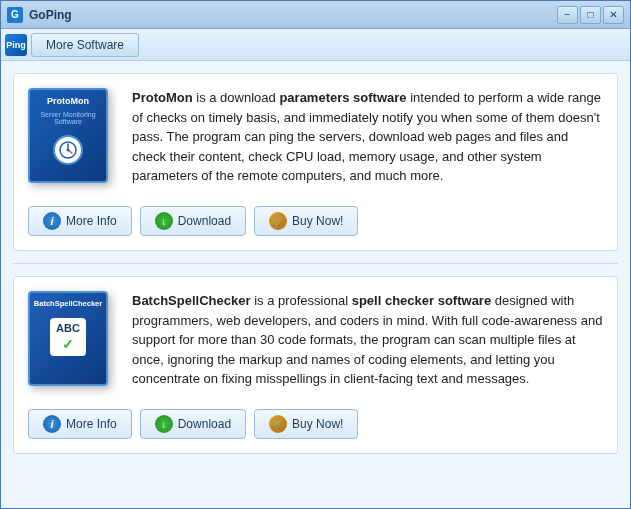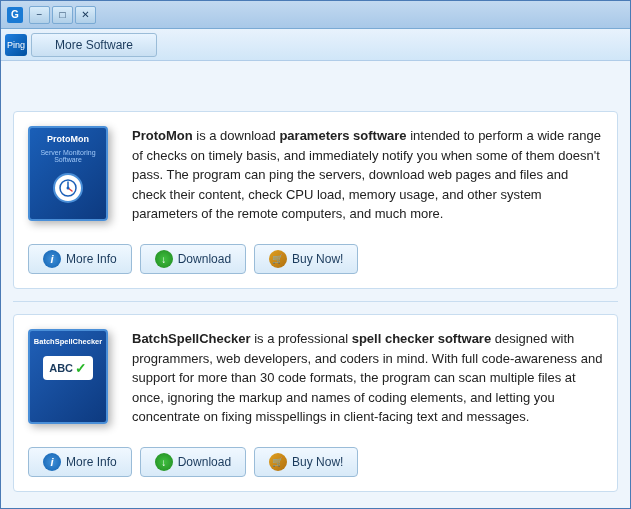--- a/index.html
+++ b/index.html
@@ -78,21 +78,21 @@
       height: 32px;
       display: flex;
       align-items: center;
       padding: 0 4px;
       border-bottom: 1px solid #b0cce8;
       flex-shrink: 0;
       gap: 2px;
     }
 
     .toolbar-btn {
-      padding: 3px 23px;
+      padding: 3px 14px;
       border: 1px solid #9abcd8;
       background: linear-gradient(to bottom, #e8f4ff, #c8dff2);
       border-radius: 3px;
       font-size: 12px;
       color: #1a3a5c;
       cursor: pointer;
       height: 24px;
       display: flex;
       align-items: center;
     }
@@ -100,34 +100,33 @@
     .toolbar-ping-icon {
       width: 22px;
       height: 22px;
       background: linear-gradient(135deg, #2080e0, #0050a0);
       border-radius: 3px;
       display: flex;
       align-items: center;
       justify-content: center;
       color: white;
       font-size: 9px;
-      font-weight: normal;
+      font-weight: bold;
       margin-right: 2px;
     }
 
     
     .content {
       flex: 1;
       overflow-y: auto;
       padding: 12px;
       display: flex;
       flex-direction: column;
       gap: 12px;
       background: #eef5fc;
-      margin-top: 38px;
     }
 
     
     .product-card {
       background: white;
       border: 1px solid #c8ddf0;
       border-radius: 4px;
       padding: 14px;
       display: flex;
       gap: 14px;
@@ -215,21 +214,21 @@
       line-height: 1.2;
       margin-bottom: 4px;
     }
 
     .abc-badge {
       background: white;
       border-radius: 4px;
       padding: 4px 6px;
       margin-top: 6px;
       display: flex;
-      flex-direction: row;
+      flex-direction: column;
       align-items: center;
       gap: 2px;
       text-align: right;
     }
 
     .abc-text {
       font-size: 11px;
       font-weight: bold;
       color: #1a3a5c;
     }
@@ -313,20 +312,21 @@
   </style>
 </head>
 <body>
 
 <div class="window">
 
   <div class="title-bar">
     <div class="title-bar-icon">
       <span>G</span>
     </div>
+    <span class="title-bar-text">GoPing</span>
     <div class="title-bar-controls">
       <button class="title-btn">−</button>
       <button class="title-btn">□</button>
       <button class="title-btn close">✕</button>
     </div>
   </div>
 
   <div class="toolbar">
     <div class="toolbar-ping-icon">
       <span>Ping</span>

